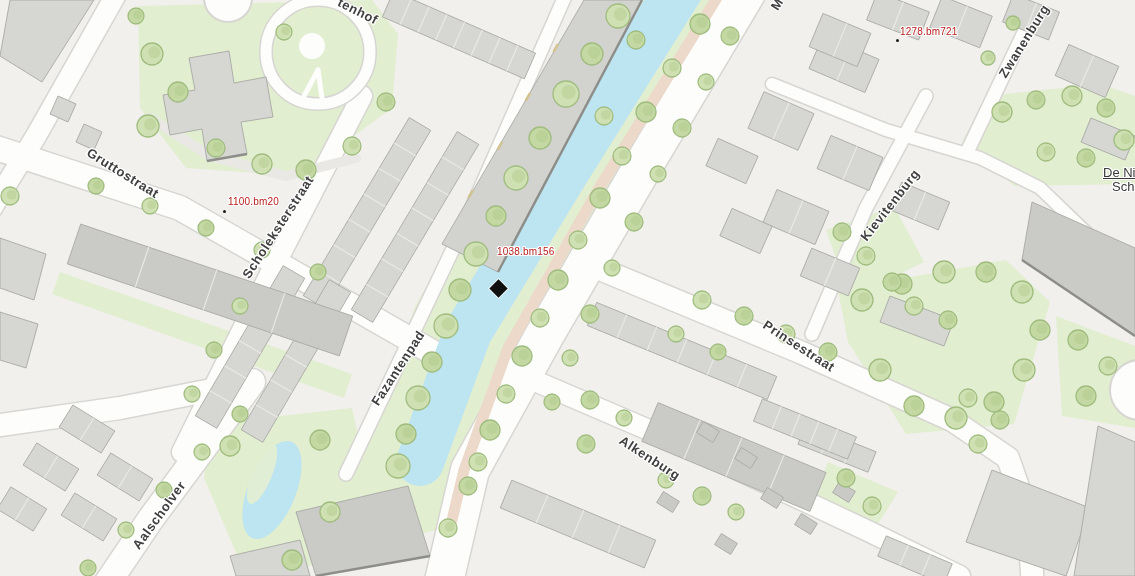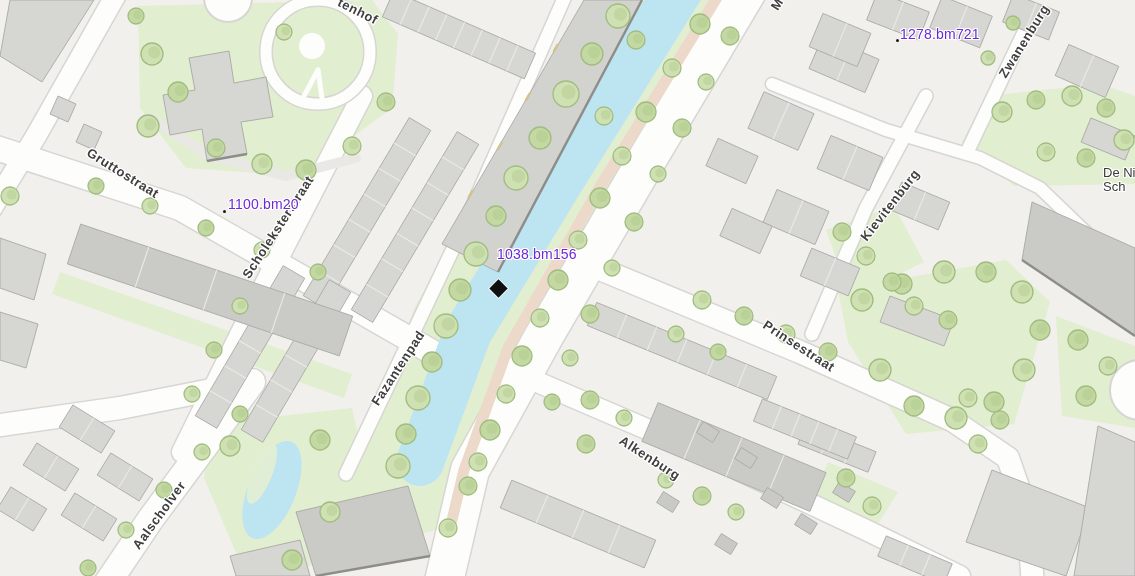--- a/index.html
+++ b/index.html
@@ -3,34 +3,34 @@
 <meta charset="utf-8">
 <style>
   html,body{margin:0;padding:0;background:#ffffff;}
   #stage{position:relative;width:1135px;height:576px;overflow:hidden;
          font-family:"Liberation Sans",sans-serif;background:#f1f0ed;}
   #map-svg{position:absolute;left:0;top:0;}
   .lbl{position:absolute;white-space:nowrap;pointer-events:none;
        text-shadow:-1px 0 0 #fff,1px 0 0 #fff,0 -1px 0 #fff,0 1px 0 #fff,
                    -1px -1px 0 #fff,1px 1px 0 #fff,-1px 1px 0 #fff,1px -1px 0 #fff;}
   .street-label{font-size:13px;font-weight:bold;letter-spacing:.6px;color:#3f3f3f;}
-  .bm-label{font-size:14px;font-weight:400;color:#6d28d9;letter-spacing:.2px;}
+  .bm-label{font-size:10px;font-weight:400;color:#b91c1c;letter-spacing:.2px;}
   .place-label{font-size:13px;font-weight:400;color:#3a3a3a;line-height:14px;}
-  .place-label .l2{display:inline-block;}
+  .place-label .l2{margin-left:9px;display:inline-block;}
   #lbl-gruttostraat{left:123px;top:173px;transform:translate(-50%,-50%) rotate(32deg);}
   #lbl-scholeksterstraat{left:278px;top:227px;transform:translate(-50%,-50%) rotate(-57deg);}
   #lbl-fazantenpad{left:398px;top:368px;transform:translate(-50%,-50%) rotate(-57deg);}
   #lbl-aalscholver{left:159px;top:515px;transform:translate(-50%,-50%) rotate(-54deg);}
   #lbl-alkenburg{left:650px;top:458px;transform:translate(-50%,-50%) rotate(33deg);}
   #lbl-prinsestraat{left:799px;top:346px;transform:translate(-50%,-50%) rotate(33deg);}
   #lbl-kievitenburg{left:890px;top:205px;transform:translate(-50%,-50%) rotate(-52deg);}
   #lbl-zwanenburg{left:1024px;top:41px;transform:translate(-50%,-50%) rotate(-58deg);}
   #lbl-tenhof{left:358px;top:11px;transform:translate(-50%,-50%) rotate(27deg);}
   #lbl-m{left:777px;top:4px;transform:translate(-50%,-50%) rotate(-58deg);}
-  #lbl-denieuwe{left:1103px;top:166px;}
+  #lbl-denieuwe{left:1103px;top:166px;text-decoration:underline;}
   #bm-1100{left:228px;top:196px;}
   #bm-1038{left:497px;top:246px;}
   #bm-1278{left:900px;top:26px;}
   .bm-dot{position:absolute;width:3px;height:3px;background:#1a1a1a;border-radius:50%;}
   #dot-1100{left:223px;top:210px;}
   #dot-1278{left:896px;top:39px;}
   #diamond-1038{position:absolute;left:492px;top:282px;width:13px;height:13px;
        background:#101010;transform:rotate(45deg);
        box-shadow:0 0 0 1px rgba(255,255,255,.75);}
 </style>

